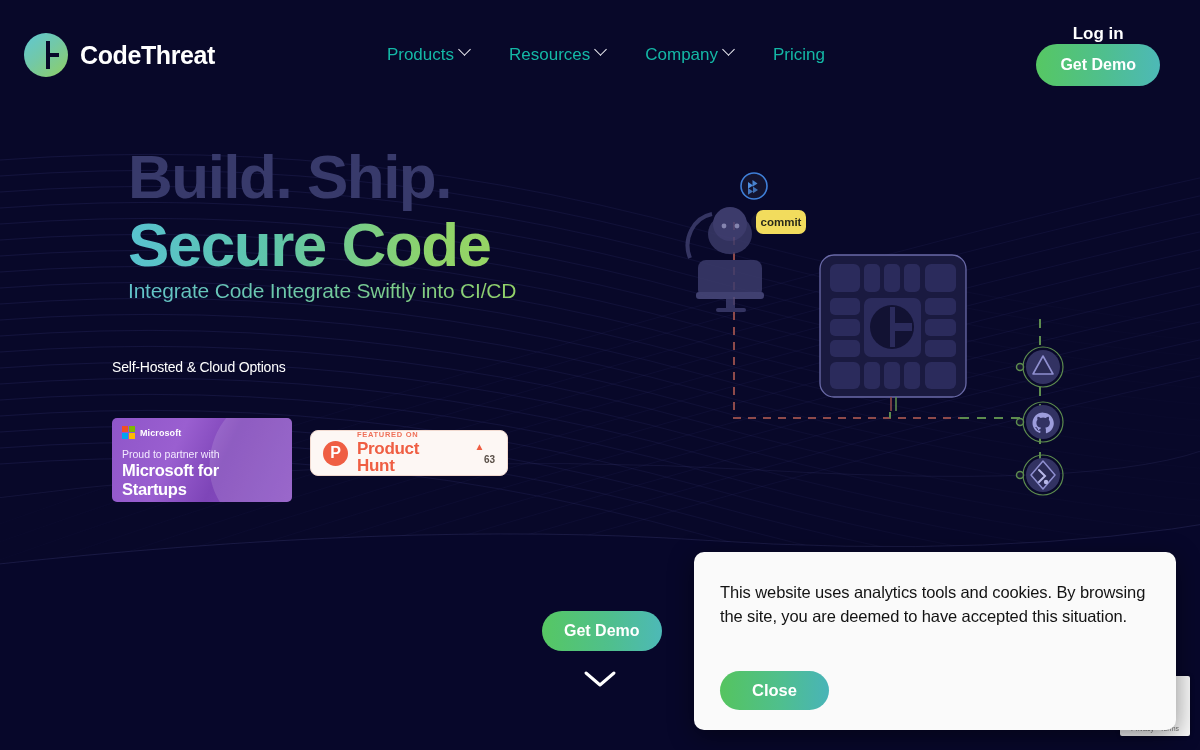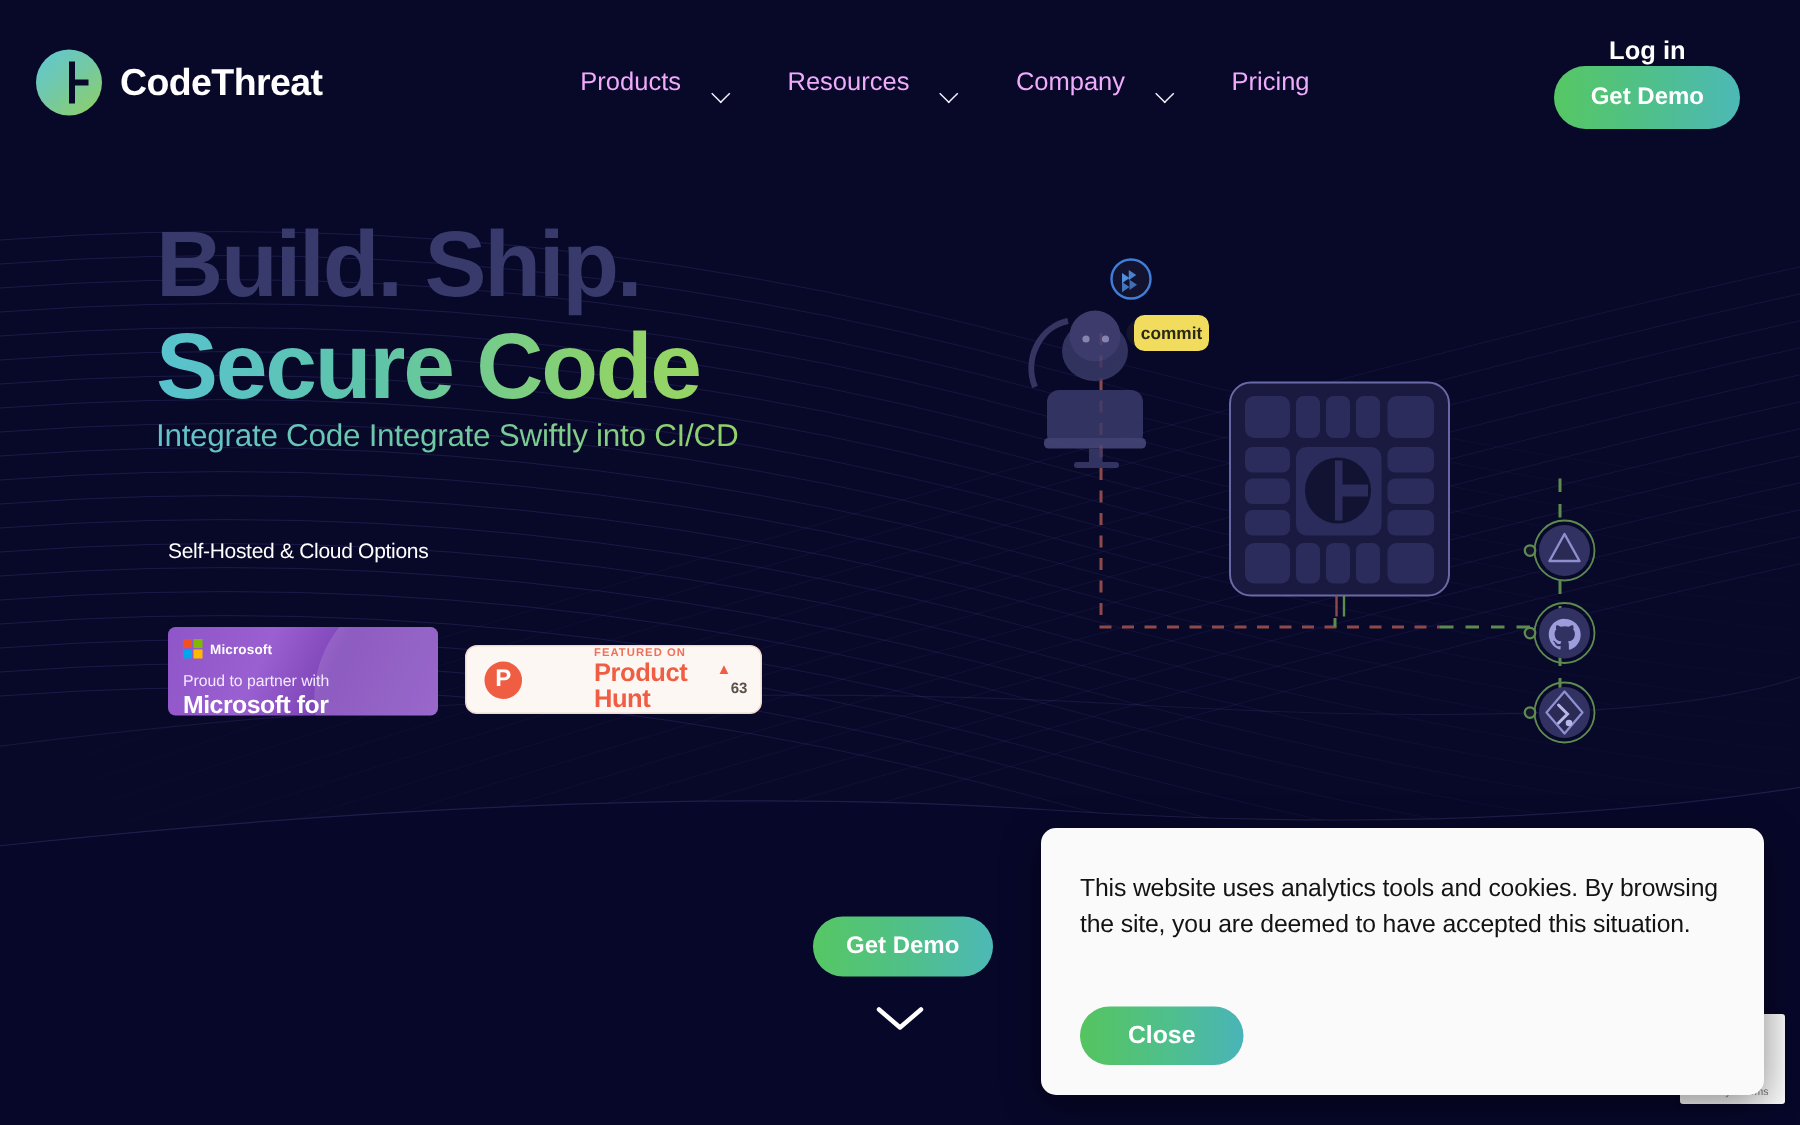--- a/index.html
+++ b/index.html
@@ -35,21 +35,21 @@
     width: 13px; height: 4px; background: #080829; transform: translateY(-50%);
   }
   .logo-mark .cut2 {
     position: absolute; left: 50%; top: 8px; width: 4px; height: 28px;
     background: #080829;
   }
   .brand-name { color: #ffffff; font-size: 25px; font-weight: bold; letter-spacing: -0.4px; }
 
   .nav { display: flex; align-items: center; gap: 38px; margin-left: 172px; }
   .nav-item {
-    color: #f0abfc; font-size: 17px; display: flex; align-items: flex-end; gap: 22px;
+    color: #14b8a6; font-size: 17px; display: flex; align-items: flex-start; gap: 6px;
     cursor: pointer; white-space: nowrap;
   }
   .chev {
     width: 11px; height: 7px; position: relative; display: inline-block;
   }
   .chev::before {
     content: ""; position: absolute; left: 0; top: 0;
     width: 8px; height: 8px; border-right: 1.6px solid #f2f2f8; border-bottom: 1.6px solid #f2f2f8;
     transform: rotate(45deg); transform-origin: center;
   }
@@ -57,21 +57,21 @@
   .header-right { display: flex; align-items: center; margin-left: auto; margin-right: 24px; flex-direction: column; }
   .login-link { color: #ffffff; font-size: 17px; font-weight: bold; cursor: pointer; }
   .btn-demo {
     background: linear-gradient(90deg, #56c763 0%, #4fbf8e 55%, #4db9b7 100%);
     color: #ffffff; font-size: 16px; font-weight: bold;
     border: none; border-radius: 22px; padding: 12px 24px; cursor: pointer;
     font-family: "Liberation Sans", sans-serif;
   }
 
   
-  .hero { position: absolute; left: 104px; top: 146px; z-index: 20; }
+  .hero { position: absolute; left: 128px; top: 146px; z-index: 20; }
   .hero-line1 {
     font-size: 62px; font-weight: bold; letter-spacing: -1.5px;
     color: #383a6b; line-height: 1.0;
   }
   .hero-line2 {
     font-size: 62px; font-weight: bold; letter-spacing: -1.5px; line-height: 1.05;
     background: linear-gradient(90deg,#58c2cf 0%, #5fc5a8 38%, #8ed36a 78%, #99d662 100%);
     -webkit-background-clip: text; background-clip: text; color: transparent;
     margin-top: 4px;
   }
@@ -82,21 +82,21 @@
   }
   .self-hosted {
     position: absolute; left: 112px; top: 359px; z-index: 20;
     color: #ffffff; font-size: 14px; letter-spacing: -0.2px; text-align: center;
   }
 
   
   .badges { position: absolute; left: 112px; top: 418px; display: flex; gap: 18px; z-index: 20; }
 
   .ms-badge {
-    width: 180px; height: 59px; border-radius: 5px;
+    width: 180px; height: 84px; border-radius: 5px;
     background: linear-gradient(115deg,#8f56c9 0%, #9a5fd0 35%, #7e45b8 60%, #8b52c4 100%);
     position: relative; overflow: hidden; padding: 8px 10px; cursor: pointer;
   }
   .ms-badge::after {
     content: ""; position: absolute; right: -28px; top: -22px; width: 110px; height: 130px;
     background: rgba(255,255,255,0.13);
     border-radius: 50% 0 0 50% / 50% 0 0 50%;
     transform: rotate(12deg);
   }
   .ms-logo-row { display: flex; align-items: center; gap: 5px; position: relative; z-index: 2; }
@@ -109,21 +109,21 @@
   .ph-badge {
     width: 198px; height: 46px; border-radius: 8px; background: #fdf7f4;
     border: 1px solid #f1d9cf; display: flex; align-items: center; gap: 9px;
     padding: 0 12px; margin-top: 12px; cursor: pointer;
   }
   .ph-logo {
     width: 25px; height: 25px; border-radius: 50%; background: #ef5e43;
     color: #ffffff; font-size: 16px; font-weight: bold;
     display: flex; align-items: center; justify-content: center; flex: 0 0 auto;
   }
-  .ph-text { line-height: 1.05; margin-left: 39px; }
+  .ph-text { line-height: 1.05; }
   .ph-featured { color: #ef7058; font-size: 7.5px; font-weight: bold; letter-spacing: 0.7px; }
   .ph-name { color: #ef5e43; font-size: 17px; font-weight: bold; letter-spacing: -0.3px; margin-top: 1px; }
   .ph-votes { margin-left: auto; text-align: center; }
   .ph-arrow { color: #ef5e43; font-size: 10px; line-height: 1; }
   .ph-count { color: #5a5048; font-size: 10px; font-weight: bold; margin-top: 2px; margin-left: 20px; }
   .illu-svg { position: absolute; left: 660px; top: 150px; }
 
   
   .cta-bottom {
     position: absolute; left: 542px; top: 611px; z-index: 25;

